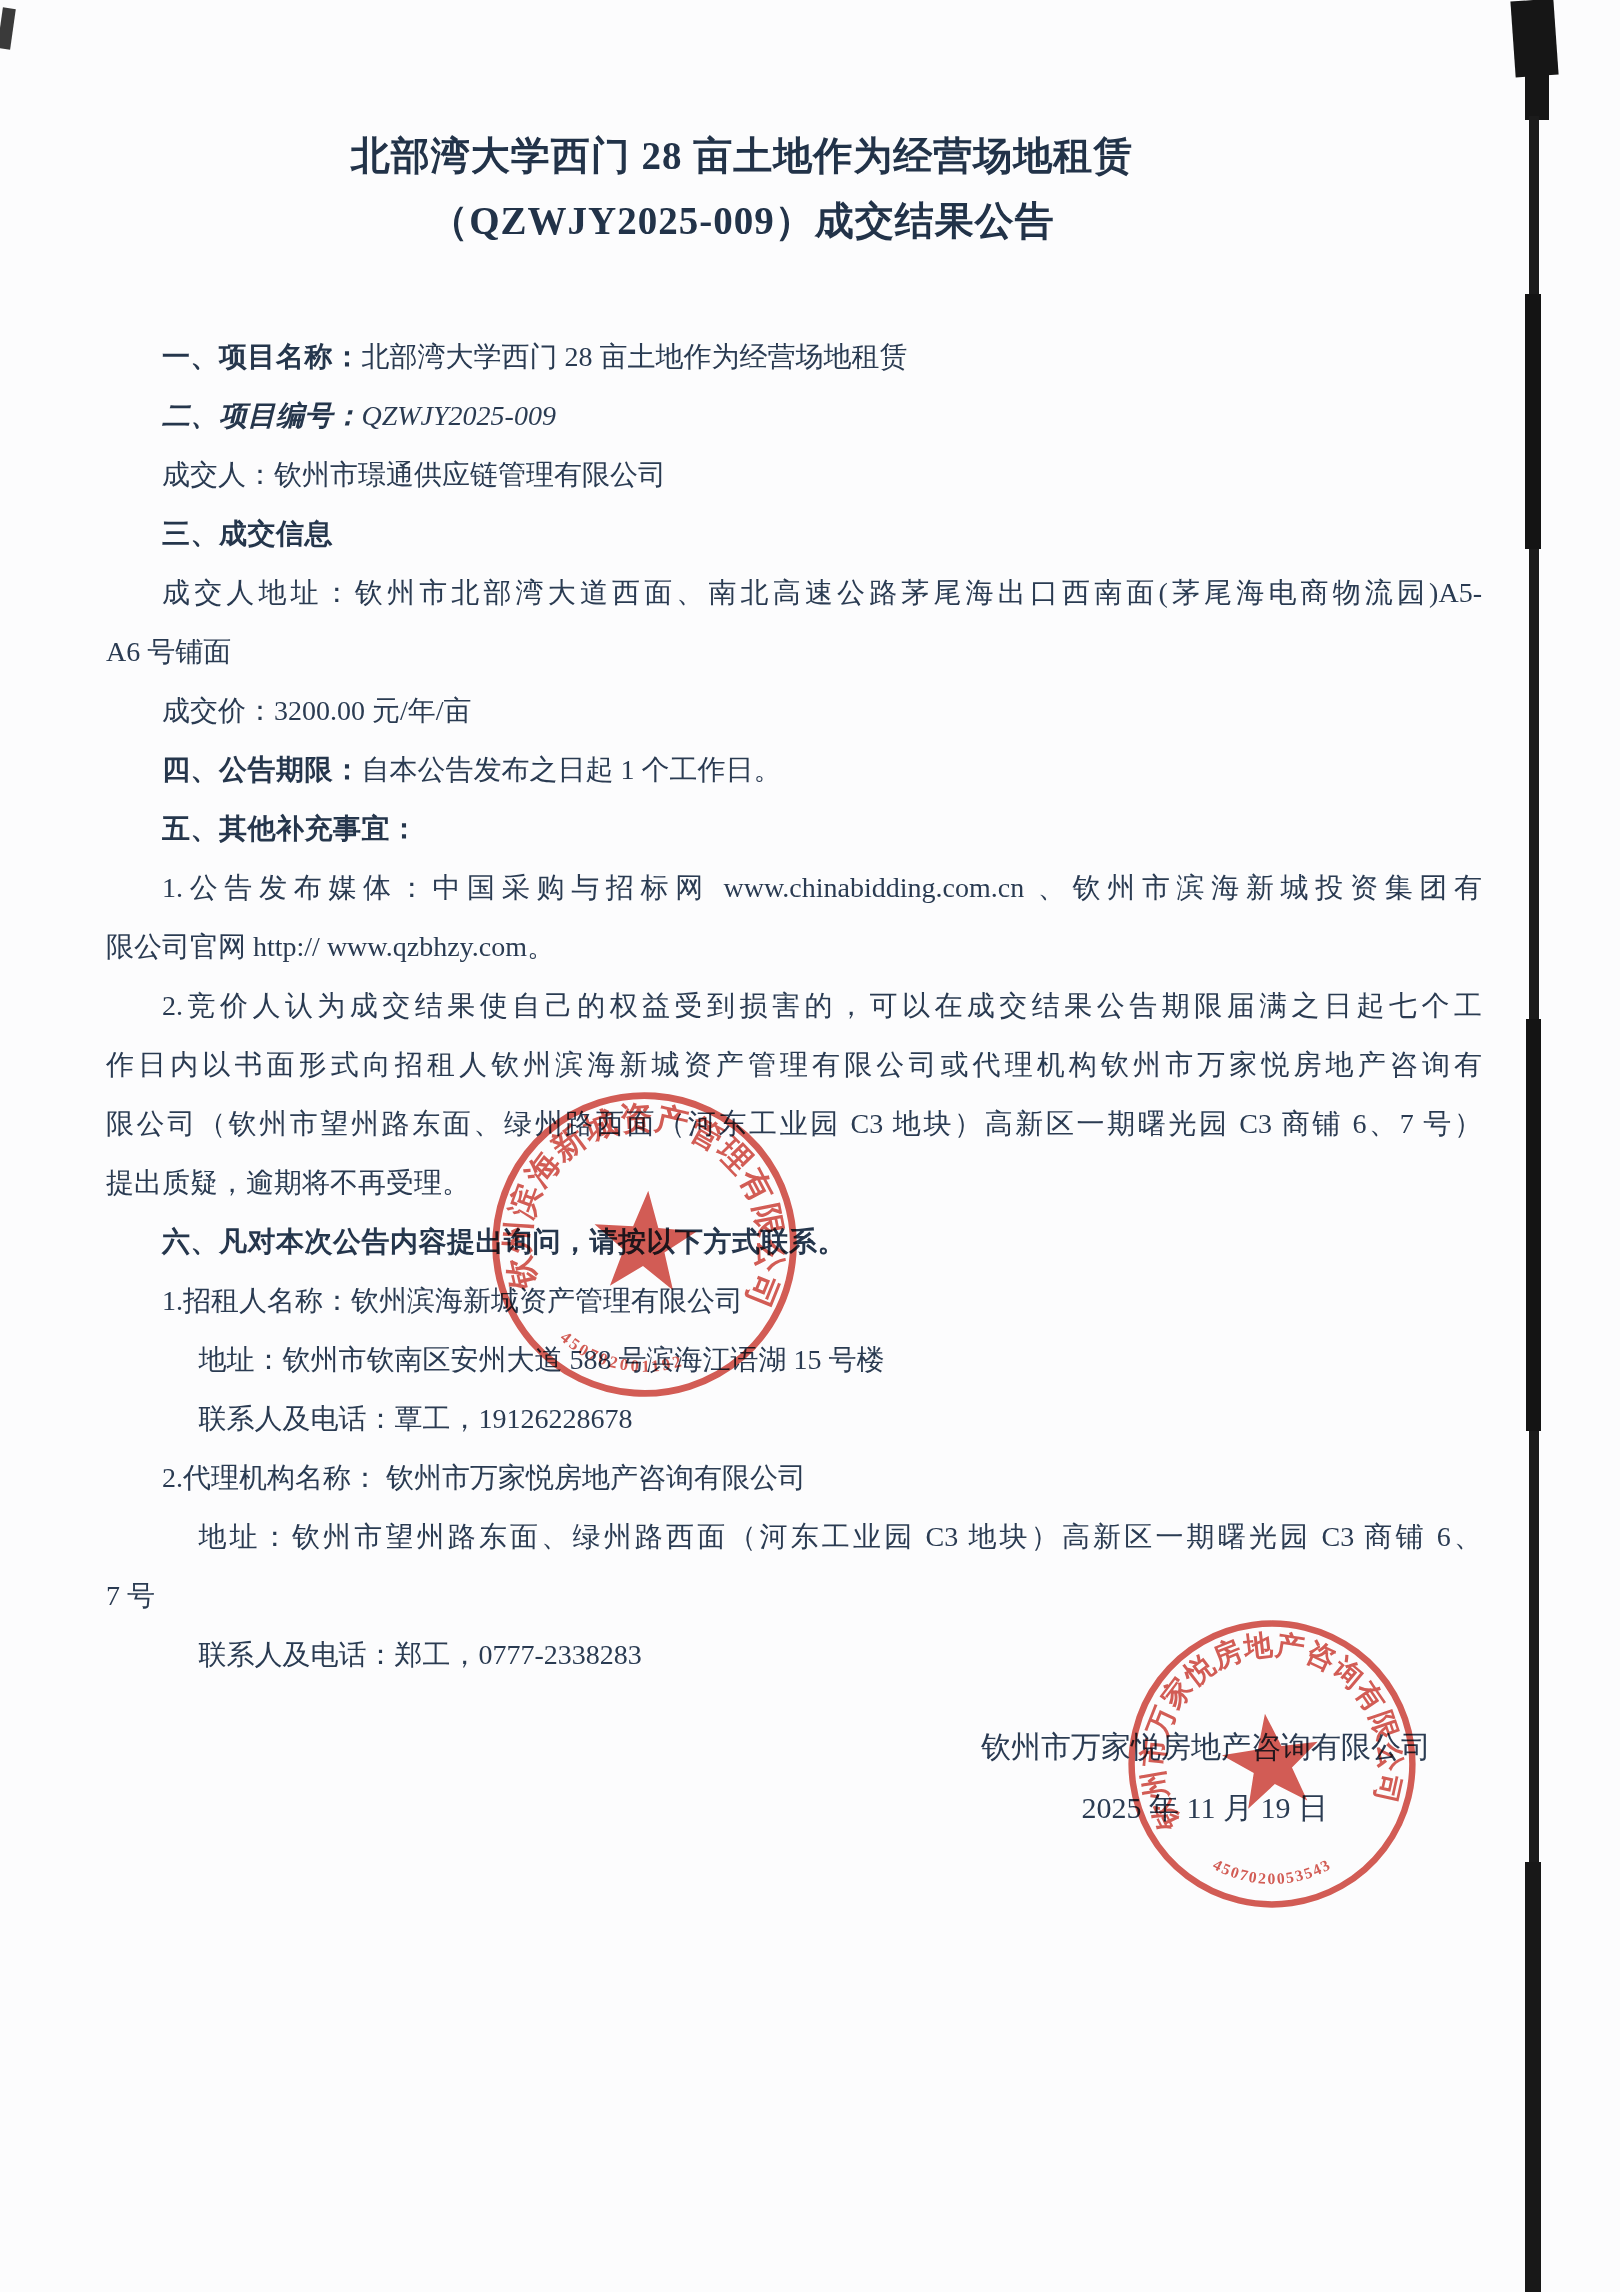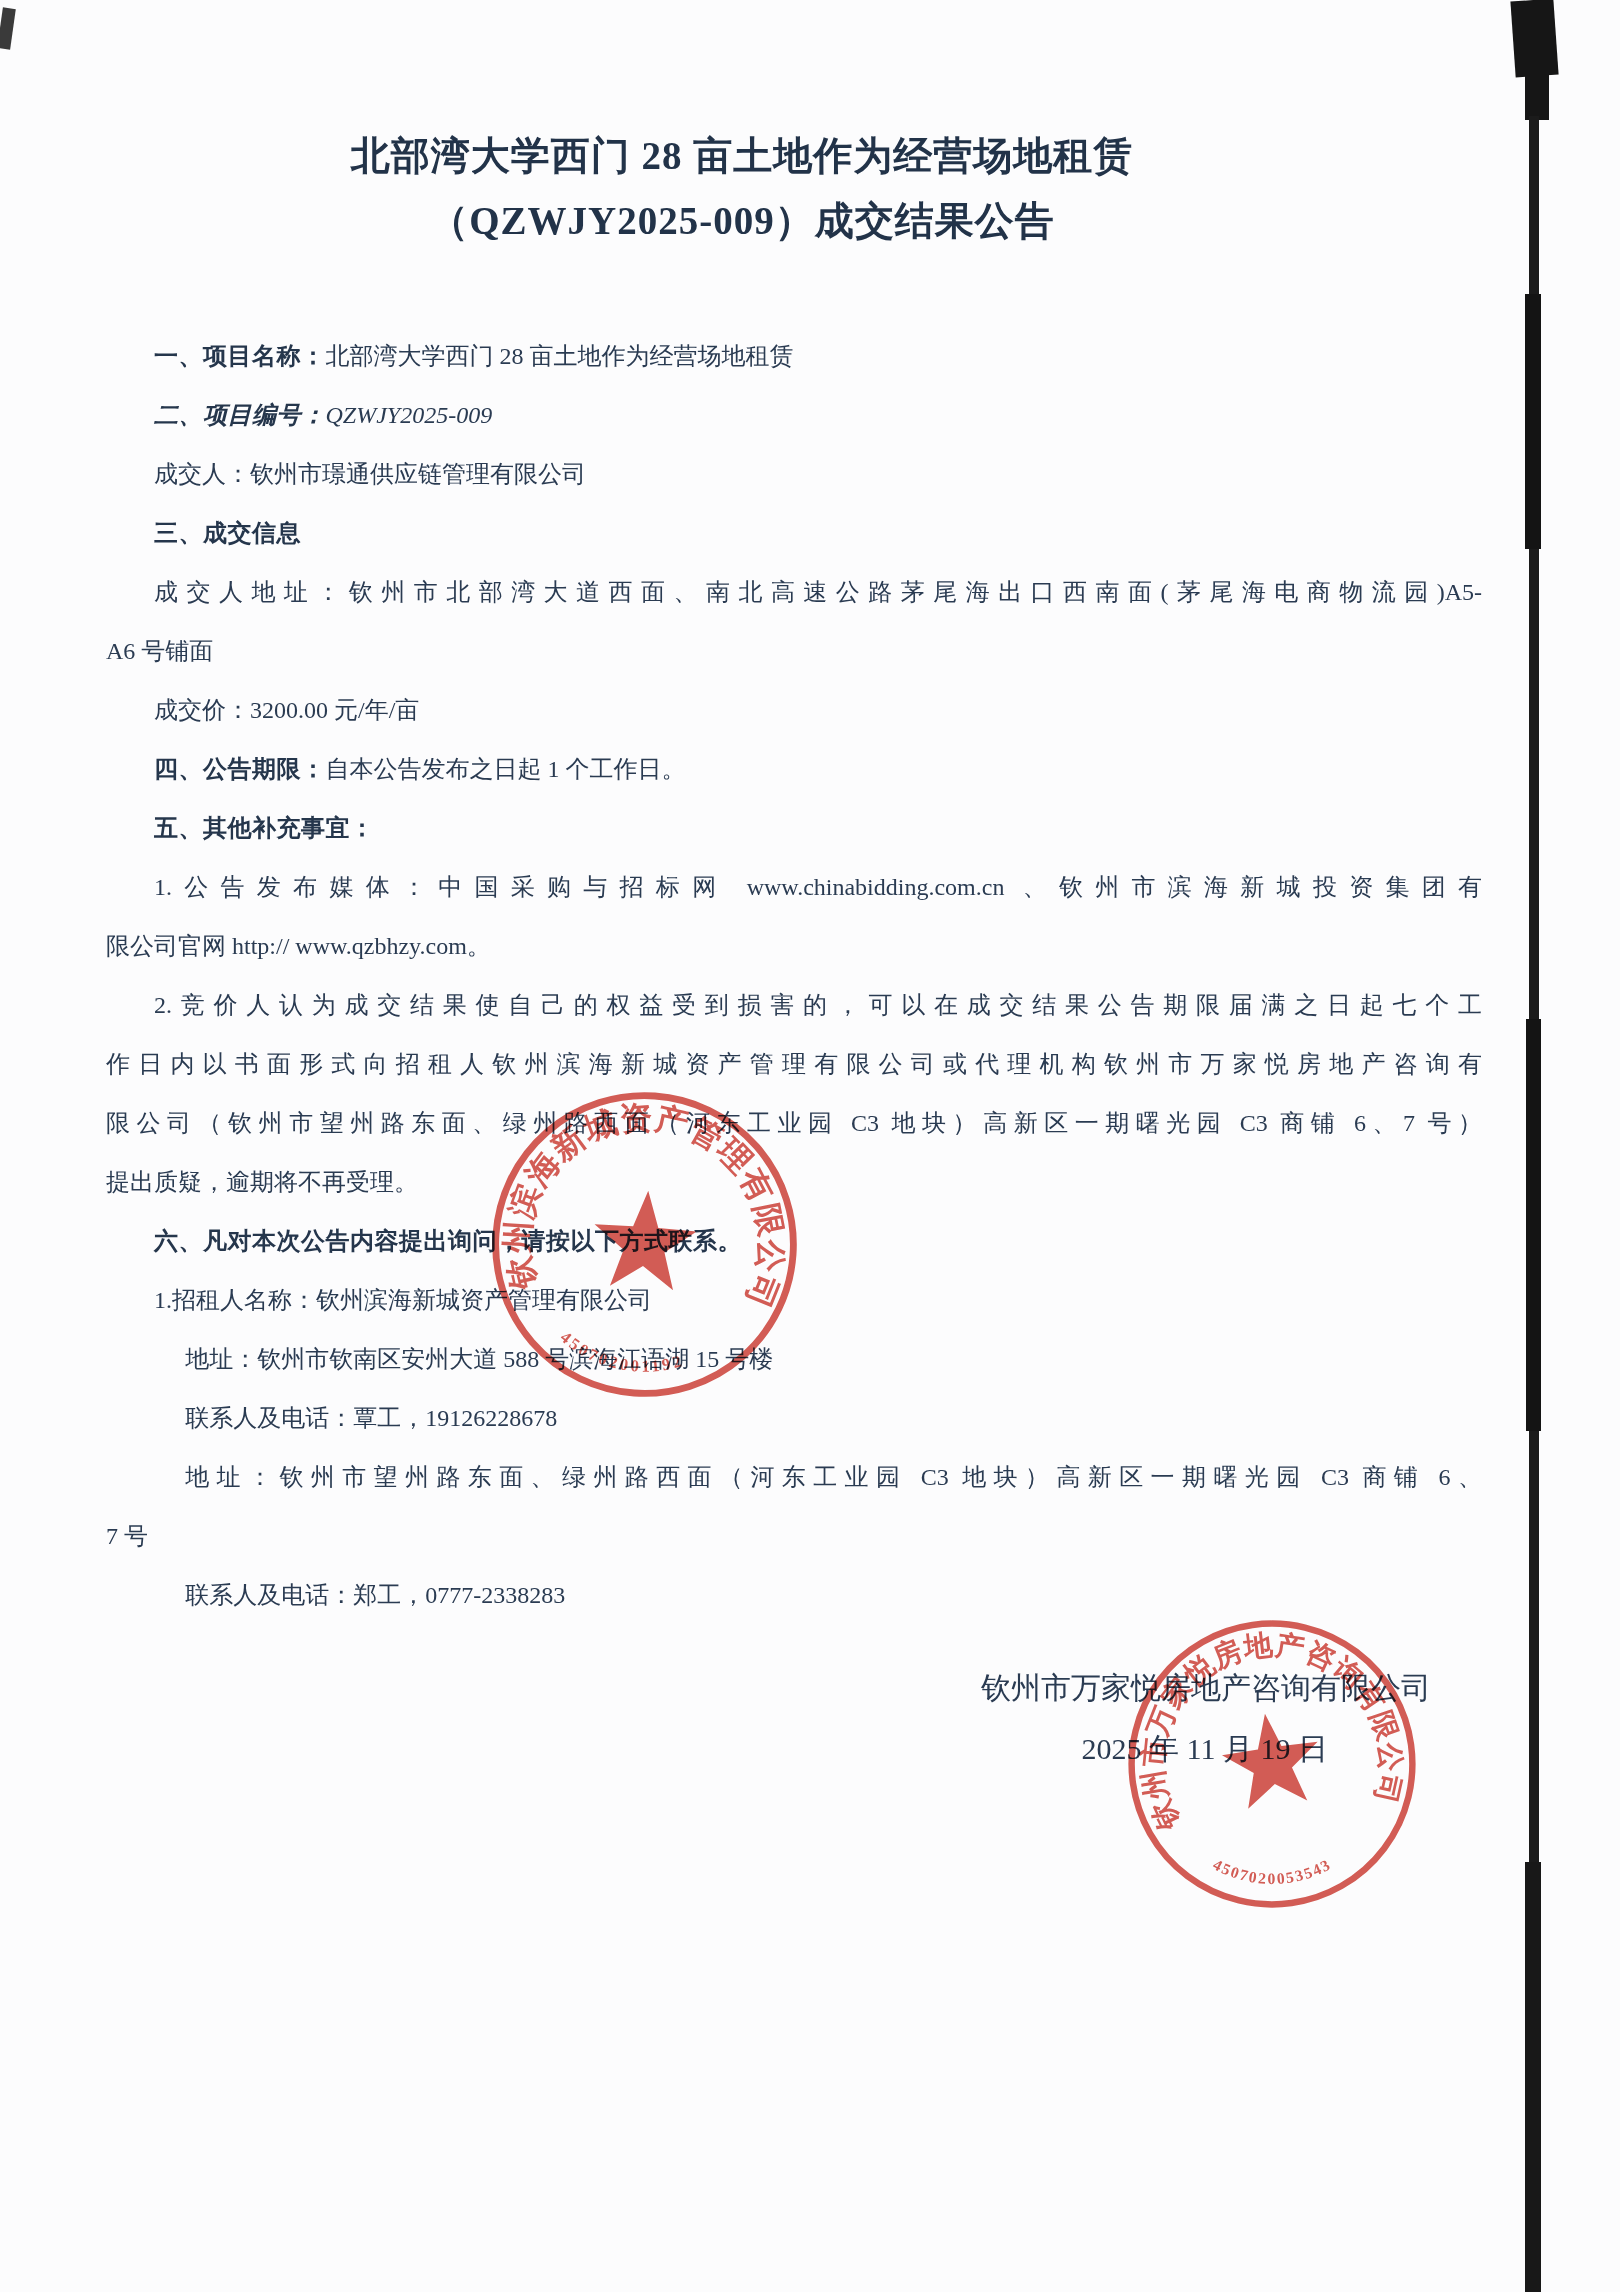--- a/index.html
+++ b/index.html
@@ -18,21 +18,21 @@
     color:#28394f;
   }
   .title-block{padding-right:104px;}
   .title{
     margin:0;text-align:center;
     font-size:39px;line-height:65px;font-weight:700;color:#223349;
     letter-spacing:1px;
   }
   .spacer{height:74px;}
   .line{
-    font-size:24px;line-height:59px;white-space:nowrap;
+    font-size:28px;line-height:59px;white-space:nowrap;
     color:#2a3b52;
   }
   .line b{font-weight:700;color:#25364c;letter-spacing:0.5px;}
   .line.stretch{white-space:normal;text-align:justify;text-align-last:justify;}
   .sig{margin-top:32px;}
   .sig-line{font-size:30px;line-height:61px;text-align:right;color:#2a3b52;}
   .sig-company{padding-right:51px;}
   .sig-date{padding-right:154px;}
   .stamp{
     position:absolute;mix-blend-mode:multiply;opacity:.88;
@@ -72,20 +72,21 @@
         <div class="line stretch" style="padding-left: 2em;"><span>1.公告发布媒体：中国采购与招标网 www.chinabidding.com.cn 、钦州市滨海新城投资集团有</span></div>
         <div class="line" style="padding-left: 0em;"><span>限公司官网 http:// www.qzbhzy.com。</span></div>
         <div class="line stretch" style="padding-left: 2em;"><span>2.竞价人认为成交结果使自己的权益受到损害的，可以在成交结果公告期限届满之日起七个工</span></div>
         <div class="line stretch" style="padding-left: 0em;"><span>作日内以书面形式向招租人钦州滨海新城资产管理有限公司或代理机构钦州市万家悦房地产咨询有</span></div>
         <div class="line stretch" style="padding-left: 0em;"><span>限公司（钦州市望州路东面、绿州路西面（河东工业园 C3 地块）高新区一期曙光园 C3 商铺 6、7 号）</span></div>
         <div class="line" style="padding-left: 0em;"><span>提出质疑，逾期将不再受理。</span></div>
         <div class="line" style="padding-left: 2em;"><b>六、凡对本次公告内容提出询问，请按以下方式联系。</b></div>
         <div class="line" style="padding-left: 2em;"><span>1.招租人名称：钦州滨海新城资产管理有限公司</span></div>
         <div class="line" style="padding-left: 3.3em;"><span>地址：钦州市钦南区安州大道 588 号滨海江语湖 15 号楼</span></div>
         <div class="line" style="padding-left: 3.3em;"><span>联系人及电话：覃工，19126228678</span></div>
+        <div class="line" style="padding-left: 2em;"><span>2.代理机构名称： 钦州市万家悦房地产咨询有限公司</span></div>
         <div class="line stretch" style="padding-left: 3.3em;"><span>地址：钦州市望州路东面、绿州路西面（河东工业园 C3 地块）高新区一期曙光园 C3 商铺 6、</span></div>
         <div class="line" style="padding-left: 0em;"><span>7 号</span></div>
         <div class="line" style="padding-left: 3.3em;"><span>联系人及电话：郑工，0777-2338283</span></div>
       </div>
     <div class="sig">
       <div class="sig-line sig-company">钦州市万家悦房地产咨询有限公司</div>
       <div class="sig-line sig-date">2025 年 11 月 19 日</div>
     </div>
   </div>
 

